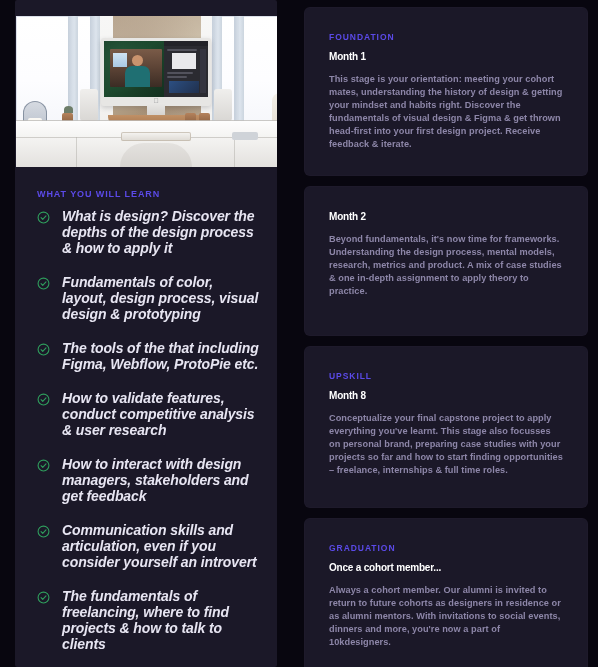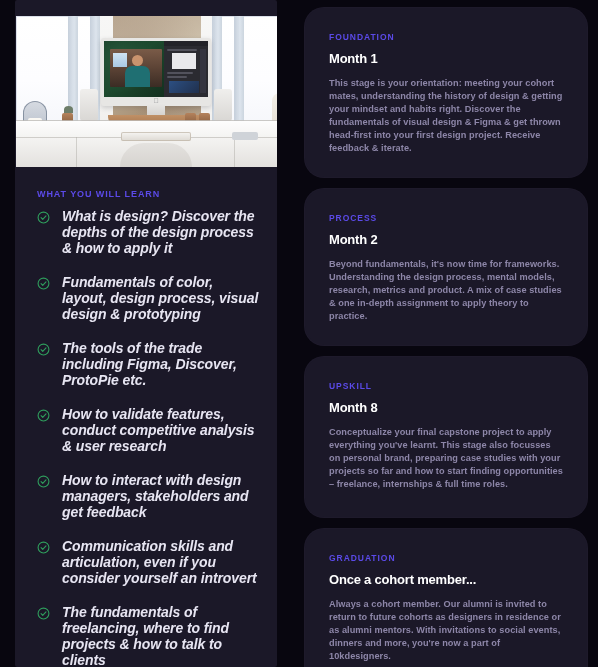--- a/index.html
+++ b/index.html
@@ -227,30 +227,30 @@
   }
 
   
   .cards {
     position: absolute; left: 305px; top: 8px;
     width: 282px;
     display: flex; flex-direction: column; gap: 12px;
   }
   .card {
     background: #1b1828;
-    border-radius: 19px;
+    border-radius: 5px;
     padding: 24px 24px 22px 24px;
     box-shadow: 0 0 0 1px rgba(40,36,56,.7);
   }
   .card-kicker {
     font-size: 8.5px; font-weight: 700; letter-spacing: 0.95px;
     color: #5b4ae8; text-transform: uppercase; margin-bottom: 9px;
   }
   .card-title {
-    font-size: 13px; font-weight: 700; color: #ffffff;
+    font-size: 10px; font-weight: 700; color: #ffffff;
     margin-bottom: 11px; letter-spacing: -0.2px;
   }
   .card-body {
     font-size: 9.2px; line-height: 13px; font-weight: 700;
     color: #8d86a8; letter-spacing: 0.05px;
   }
   .card-1 { min-height: 167px; }
   .card-2 { min-height: 148px; }
   .card-3 { min-height: 160px; }
   .card-4 { min-height: 130px; }
@@ -345,21 +345,21 @@
         <span class="learn-text">Fundamentals of color, layout, design process, visual design &amp; prototyping</span>
       </div>
 
       <div class="learn-item">
         <span class="check-icon">
           <svg width="13" height="13" viewBox="0 0 24 24" fill="none">
             <circle cx="12" cy="12" r="10" stroke="#2f9e5d" stroke-width="2"></circle>
             <path d="M7.5 12.3l3.1 3.1 6-6.4" stroke="#2f9e5d" stroke-width="2" stroke-linecap="round" stroke-linejoin="round"></path>
           </svg>
         </span>
-        <span class="learn-text">The tools of the trade including Figma, Discover, ProtoPie etc.</span>
+        <span class="learn-text">The tools of the that including Figma, Webflow, ProtoPie etc.</span>
       </div>
 
       <div class="learn-item">
         <span class="check-icon">
           <svg width="13" height="13" viewBox="0 0 24 24" fill="none">
             <circle cx="12" cy="12" r="10" stroke="#2f9e5d" stroke-width="2"></circle>
             <path d="M7.5 12.3l3.1 3.1 6-6.4" stroke="#2f9e5d" stroke-width="2" stroke-linecap="round" stroke-linejoin="round"></path>
           </svg>
         </span>
         <span class="learn-text">How to validate features, conduct competitive analysis &amp; user research</span>
@@ -402,21 +402,20 @@
 
   <div class="cards">
 
     <div class="card card-1">
       <div class="card-kicker">FOUNDATION</div>
       <div class="card-title">Month 1</div>
       <div class="card-body">This stage is your orientation: meeting your cohort mates, understanding the history of design &amp; getting your mindset and habits right. Discover the fundamentals of visual design &amp; Figma &amp; get thrown head-first into your first design project. Receive feedback &amp; iterate.</div>
     </div>
 
     <div class="card card-2">
-      <div class="card-kicker">PROCESS</div>
       <div class="card-title">Month 2</div>
       <div class="card-body">Beyond fundamentals, it's now time for frameworks. Understanding the design process, mental models, research, metrics and product. A mix of case studies &amp; one in-depth assignment to apply theory to practice.</div>
     </div>
 
     <div class="card card-3">
       <div class="card-kicker">UPSKILL</div>
       <div class="card-title">Month 8</div>
       <div class="card-body">Conceptualize your final capstone project to apply everything you've learnt. This stage also focusses on personal brand, preparing case studies with your projects so far and how to start finding opportunities – freelance, internships &amp; full time roles.</div>
     </div>
 

